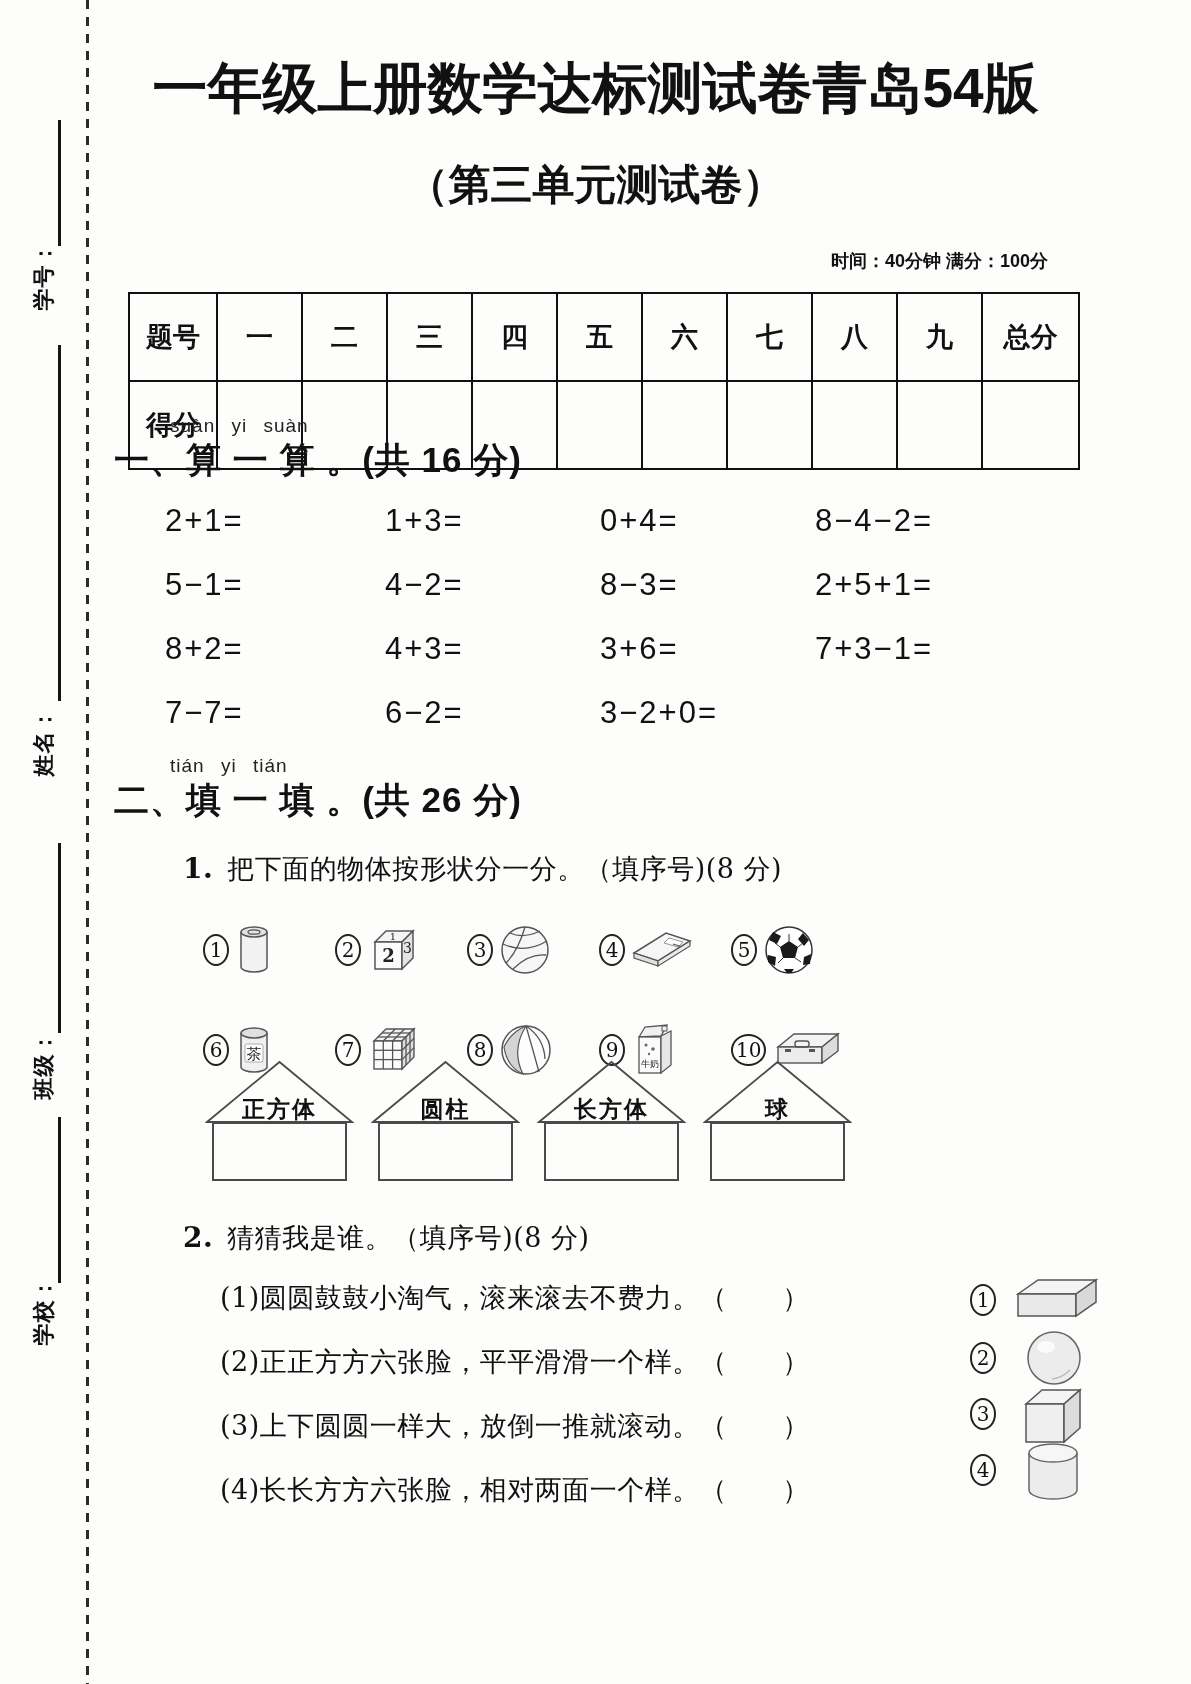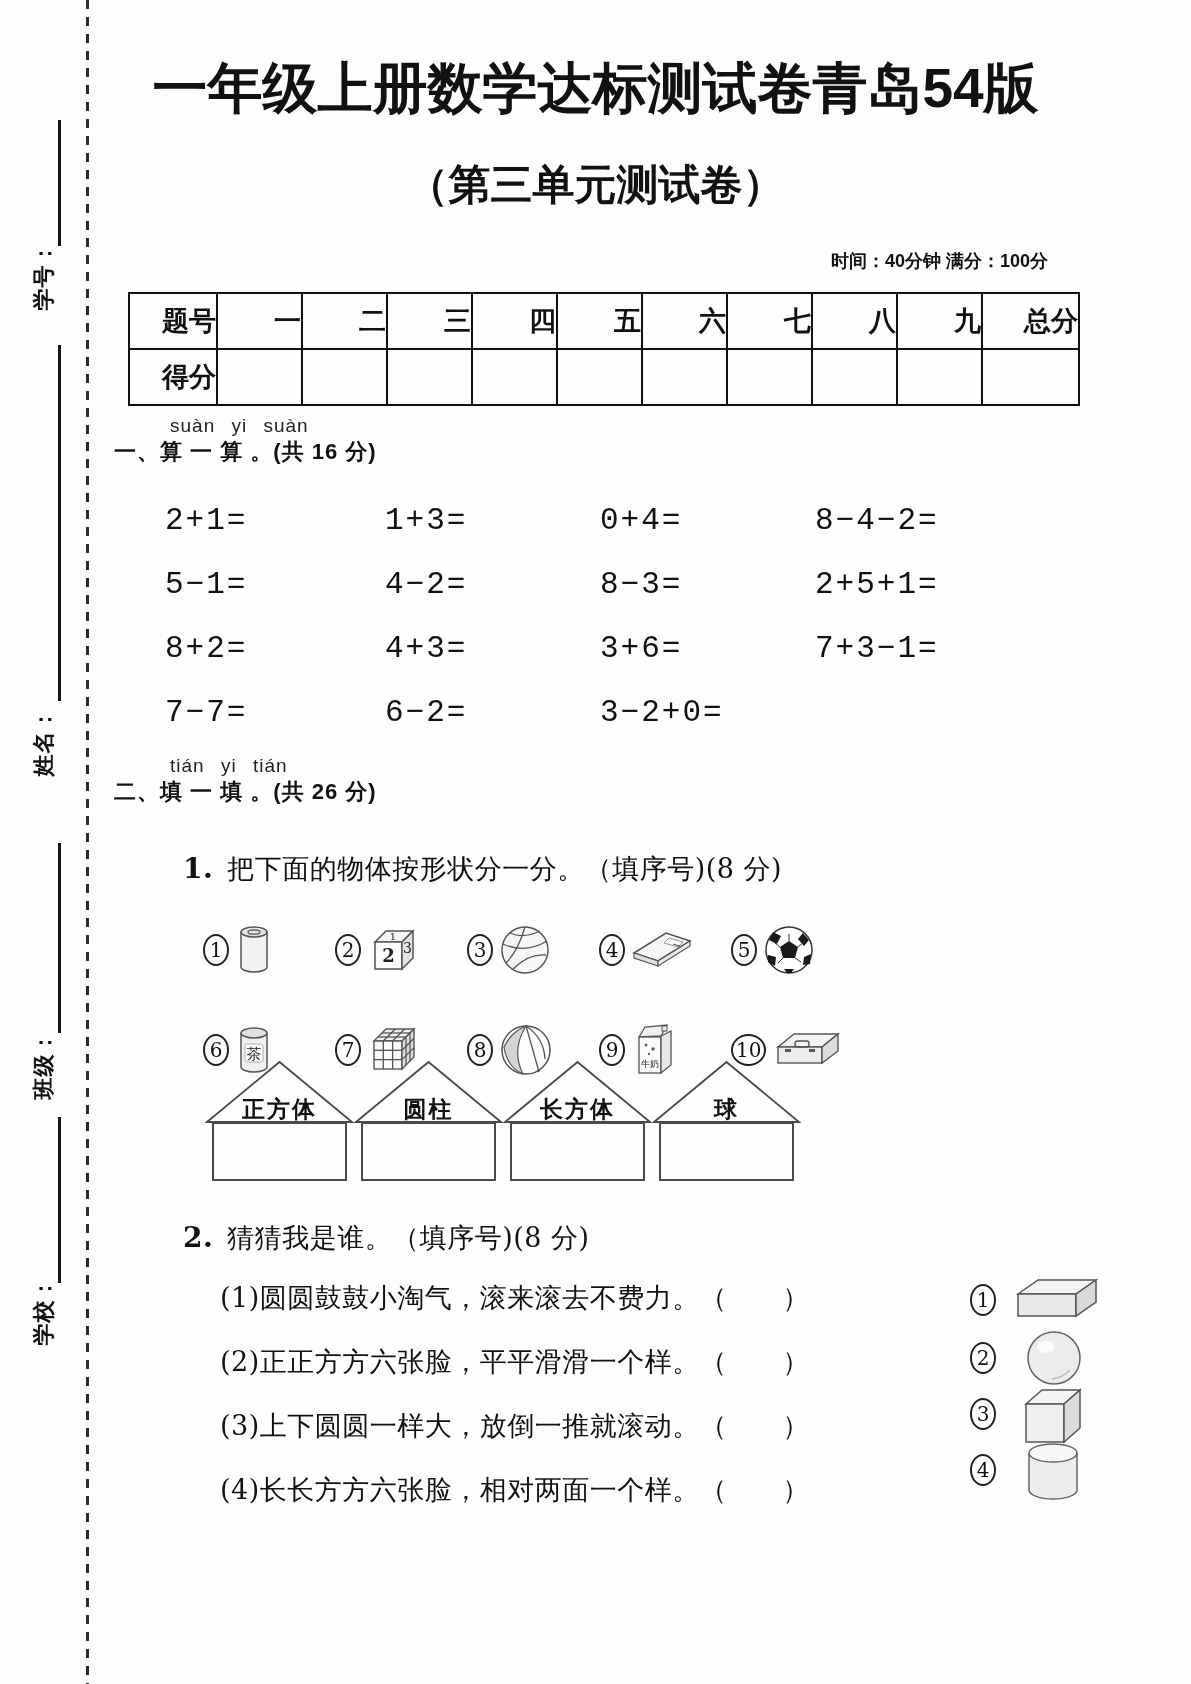--- a/index.html
+++ b/index.html
@@ -15,41 +15,41 @@
      font-size:22px;font-weight:700;letter-spacing:1px;}
 
   
   .title{top:52px;left:0;right:0;text-align:center;font-size:55px;font-weight:900;letter-spacing:0;}
   .subtitle{top:157px;left:0;right:0;text-align:center;font-size:42px;font-weight:900;}
   .meta{top:249px;left:128px;width:950px;box-sizing:border-box;padding-right:30px;
         text-align:right;font-size:18px;font-weight:600;}
 
   
   .score-table{position:absolute;top:292px;left:128px;width:950px;border-collapse:collapse;table-layout:fixed;}
-  .score-table td{border:2px solid #111;height:54px;text-align:right;font-size:27px;font-weight:700;padding:0;}
+  .score-table td{border:2px solid #111;height:54px;text-align:center;font-size:27px;font-weight:700;padding:16px;}
 
   
   .sec-pinyin{font-size:19px;color:#222;letter-spacing:1px;word-spacing:10px;}
-  .sec-title{font-size:22px;font-weight:800;letter-spacing:1px;}
+  .sec-title{font-size:35px;font-weight:800;letter-spacing:1px;}
   .problems{top:503px;left:165px;width:900px;display:grid;grid-template-columns:220px 215px 215px auto;
-     grid-auto-rows:64px;font-family:Liberation Mono, monospace;font-size:31px;letter-spacing:2px;}
+     grid-auto-rows:64px;font-family:Liberation Sans, sans-serif;font-size:31px;letter-spacing:2px;}
   .q-line{font-family:"DejaVu Serif",serif;font-size:27px;letter-spacing:0.5px;white-space:nowrap;margin-left:20px;}
   .q-num{font-weight:700;font-size:28px;margin-right:14px;}
 
   
   .obj-row{left:203px;width:660px;display:flex;}
   .obj-item{flex:0 0 132px;height:96px;display:flex;align-items:center;gap:6px;}
   .cnum{display:inline-flex;align-items:center;justify-content:center;min-width:26px;height:32px;
      border:2px solid #222;border-radius:50%;font-family:"DejaVu Serif",serif;font-size:20px;
      box-sizing:border-box;padding:0 3px;flex:0 0 auto;}
   svg .ln{stroke:#555;stroke-width:1.3;fill:none;}
   svg text{font-family:"DejaVu Serif",serif;fill:#222;}
 
   
-  .houses{top:1060px;left:205px;width:648px;display:flex;}
+  .houses{top:1060px;left:205px;width:648px;display:flex;gap:17px;}
   .house{position:relative;width:149px;}
   .house-roof{display:block;}
   .house-label{position:absolute;top:34px;left:0;right:0;text-align:center;
      font-family:"DejaVu Serif",serif;font-size:23px;font-weight:700;letter-spacing:2px;}
   .house-box{width:131px;height:55px;border:2px solid #4a4a4a;margin:-2px auto 0;background:transparent;}
 
   .footer{top:1612px;left:0;right:0;text-align:center;font-size:24px;font-weight:500;}
 </style>
 </head>
 <body>

